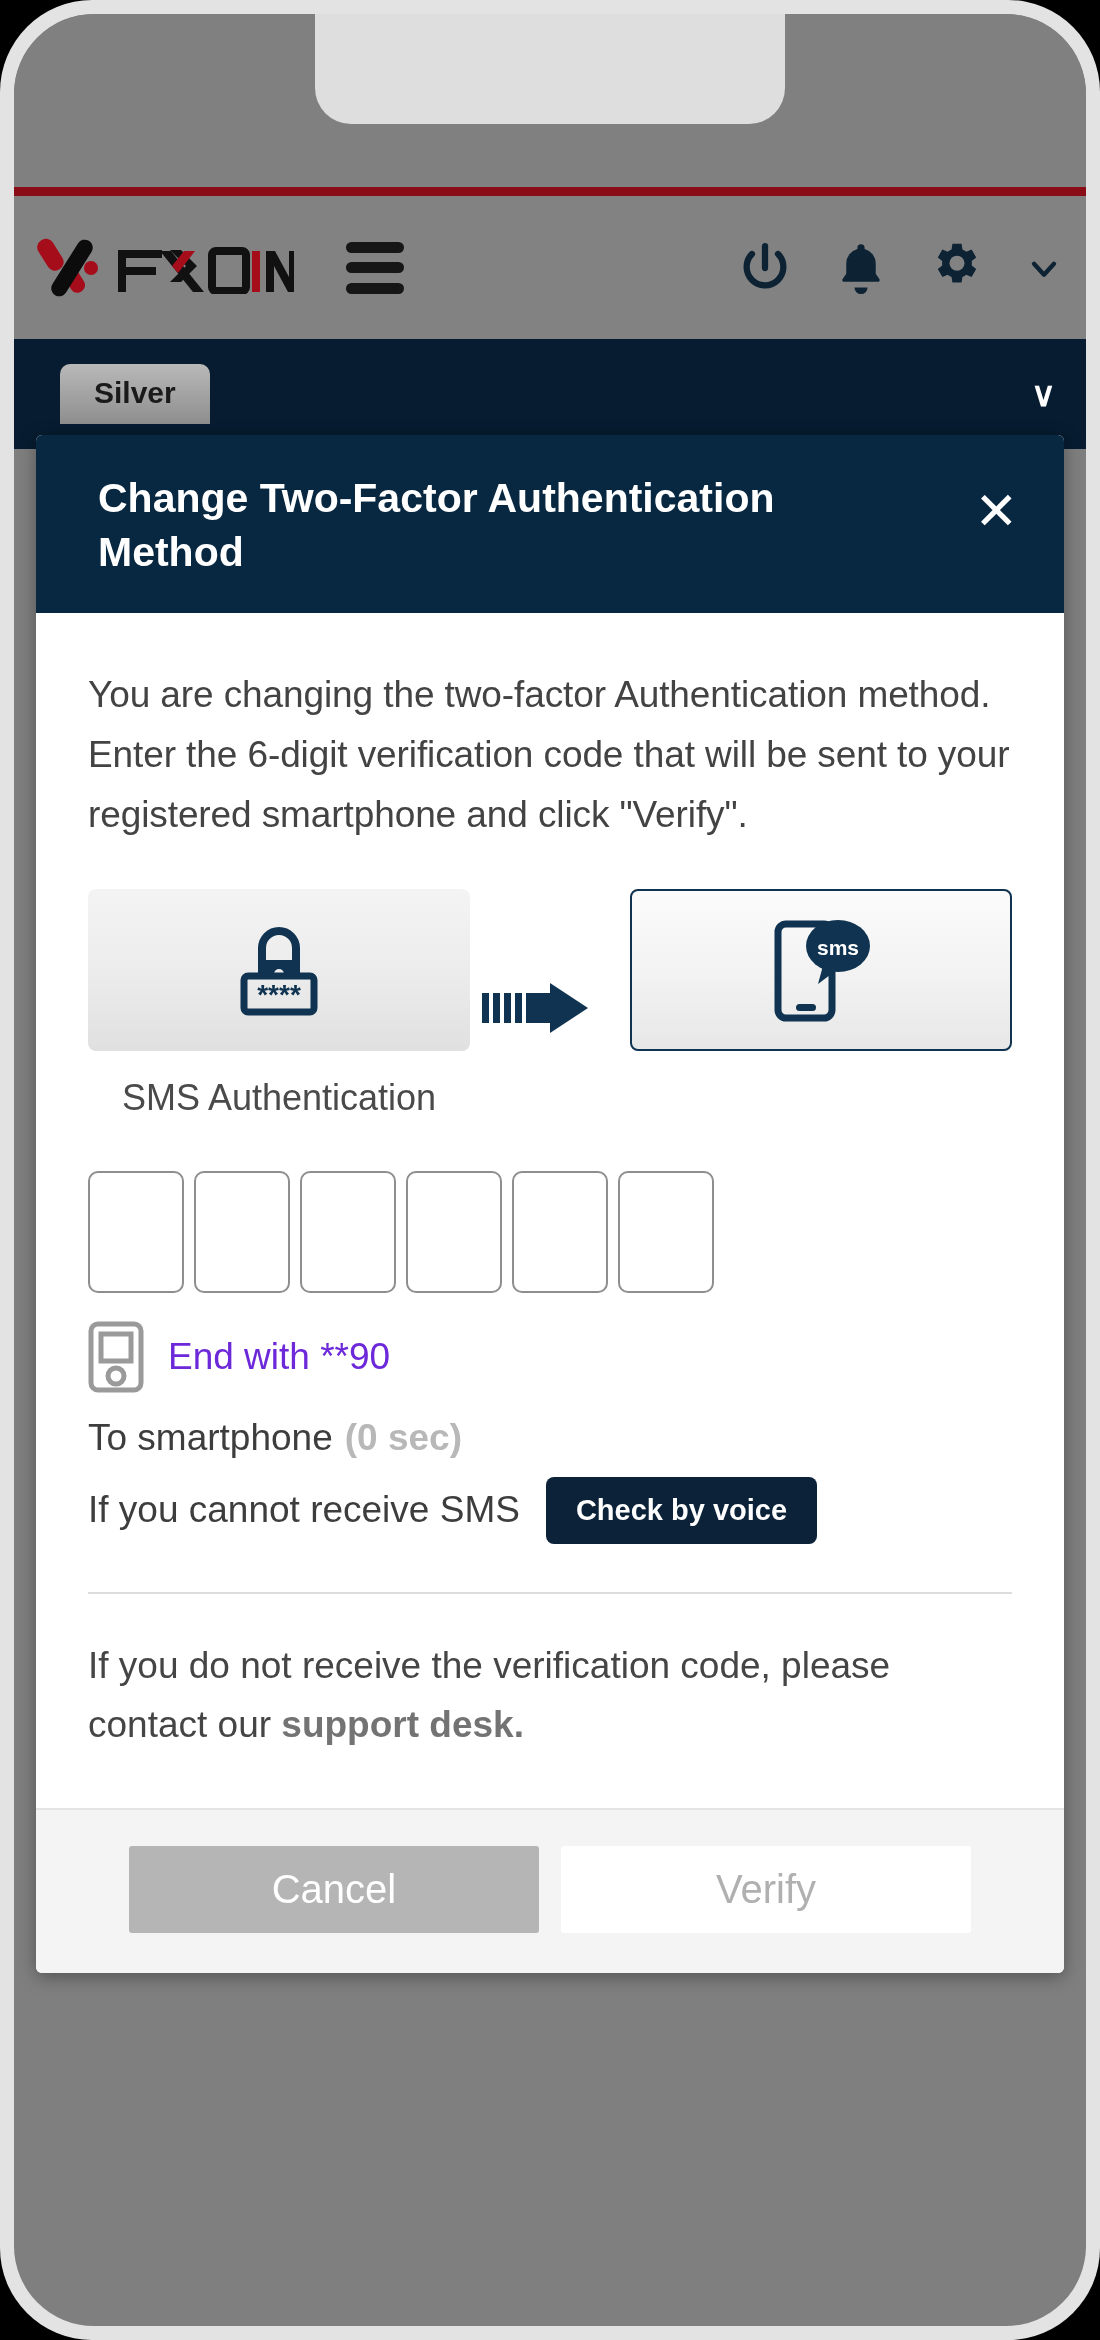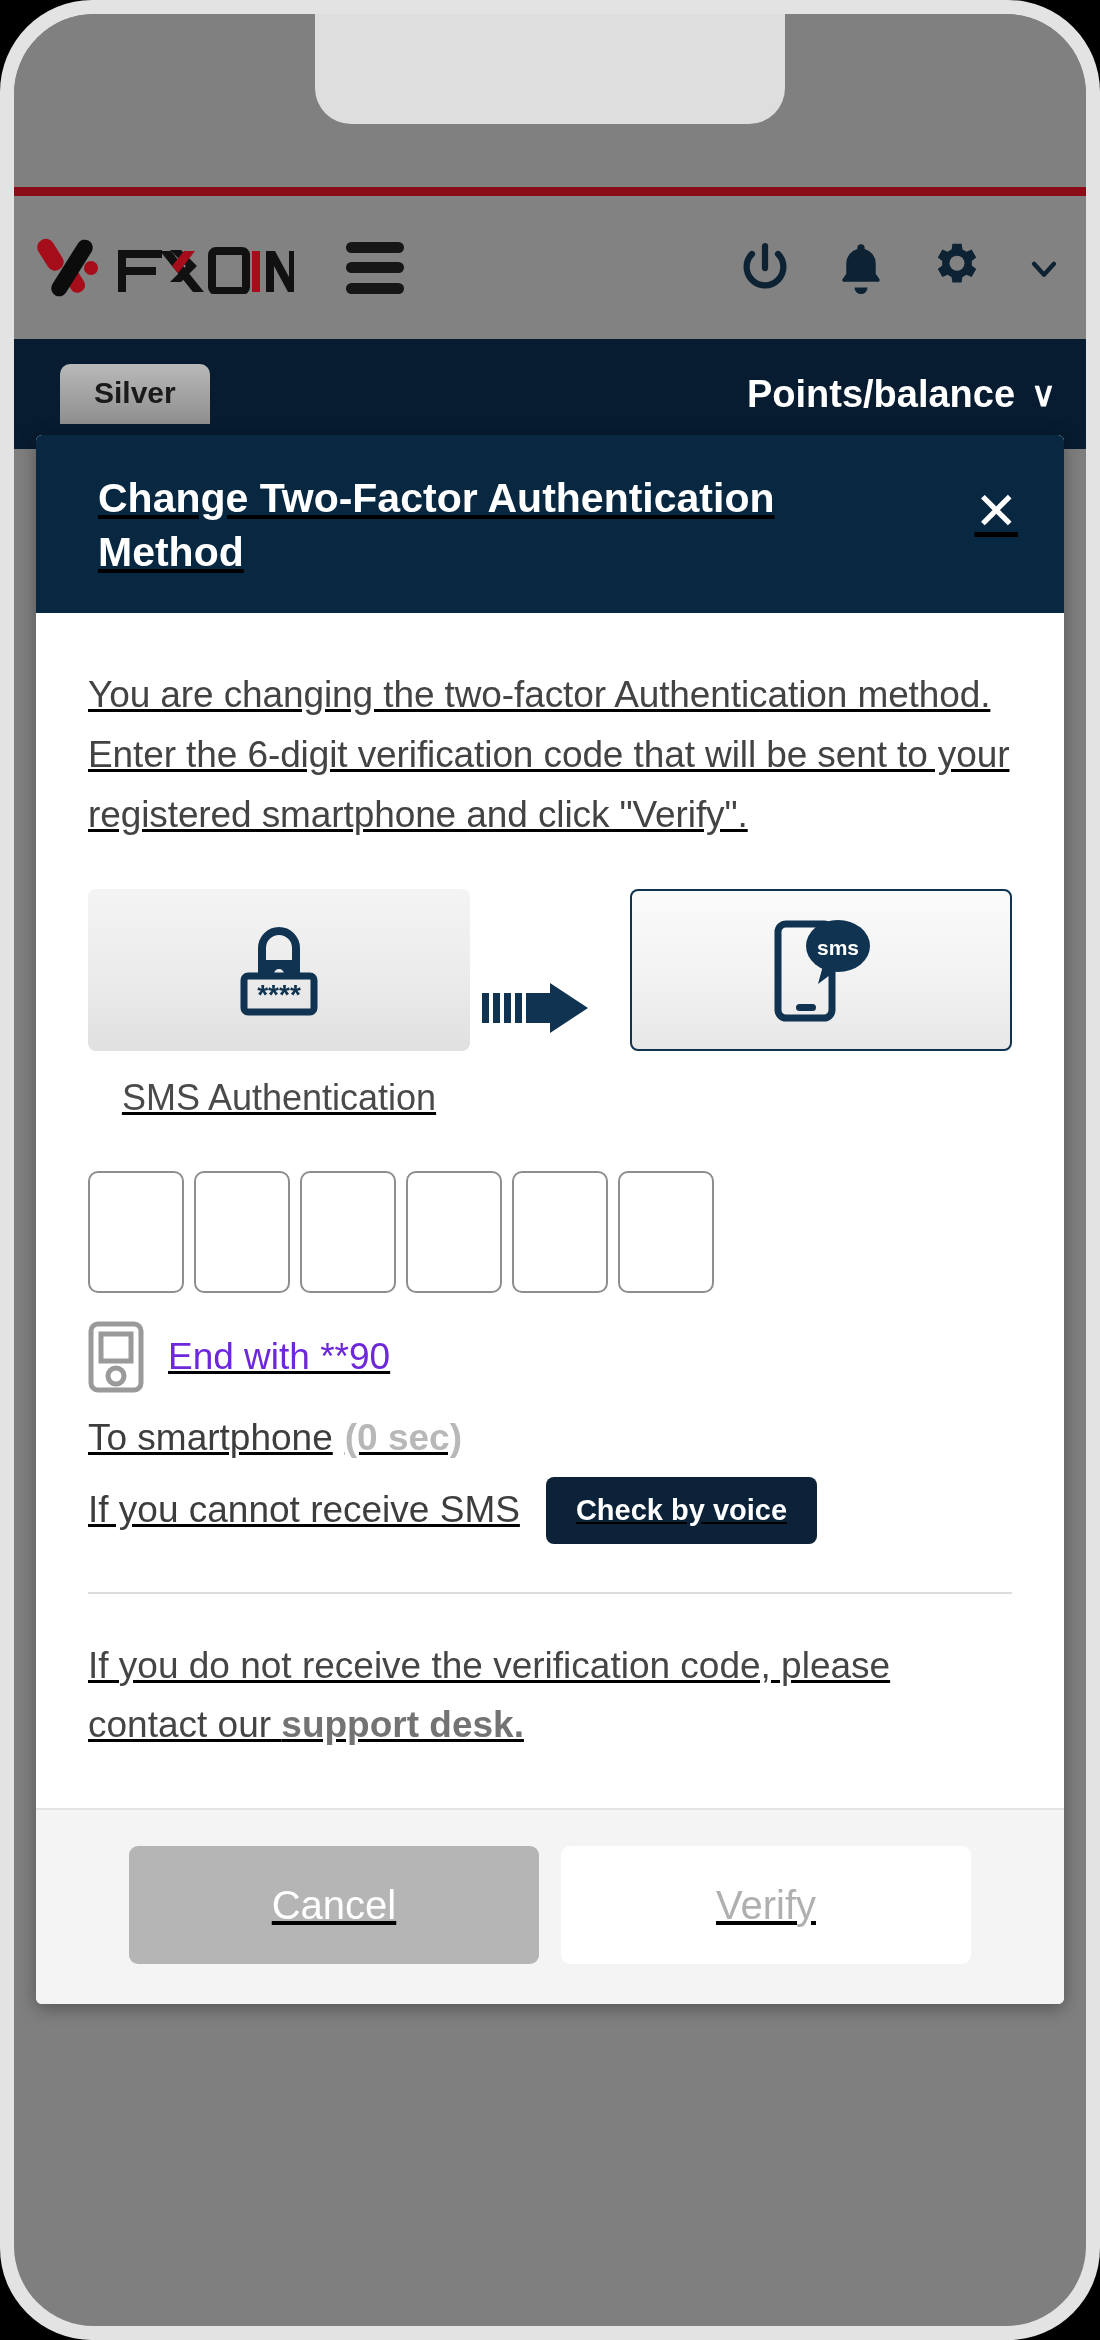--- a/index.html
+++ b/index.html
@@ -104,21 +104,20 @@
   
   #modal {
     position: absolute;
     left: 22px; top: 421px;
     width: 1028px;
     background: #fff;
     border-radius: 6px;
     box-shadow: 0 4px 18px rgba(0,0,0,.35);
     z-index: 30;
     overflow: hidden;
-    text-decoration: underline;
   }
   #modal-header {
     background: #082740;
     color: #fff;
     padding: 36px 40px 34px 62px;
     display: flex; align-items: flex-start;
     min-height: 168px;
   }
   #modal-title {
     font-size: 41px; font-weight: bold; line-height: 1.32;
@@ -253,22 +252,22 @@
   }
   #support-note b { color: #737373; }
 
   #modal-footer {
     background: #f4f4f4;
     border-top: 2px solid #e4e4e4;
     padding: 36px 40px 40px;
     display: flex; gap: 22px; justify-content: center;
   }
   .footer-btn {
-    width: 410px; height: 118px;
-    border-radius: 9px;
+    width: 410px; height: 87px;
+    border-radius: 3px;
     font-size: 40px;
     border: none;
     cursor: pointer;
     font-family: "Liberation Sans", sans-serif;
   }
   #cancel-button { background: #b5b5b5; color: #fff; }
   #verify-button { background: #fff; color: #b0b0b0; }
 
   
   #annotation-arrow {
@@ -332,21 +331,20 @@
         </svg>
         <svg class="hdr-chev" viewBox="0 0 24 24">
           <path d="M6 9.5 L12 16 L18 9.5" stroke="#0d2334" stroke-width="2.6" fill="none" stroke-linecap="round" stroke-linejoin="round"></path>
         </svg>
       </div>
     </div>
 
     <div id="points-bar">
       <div id="tier-badge">Silver</div>
       <div id="points-balance">
-        <span>Points/balance</span>
         <span class="caret">∨</span>
       </div>
     </div>
 
     <div id="modal">
 
       <div id="modal-header">
         <div id="modal-title">Change Two-Factor Authentication Method</div>
         <div id="modal-close">✕</div>
       </div>

